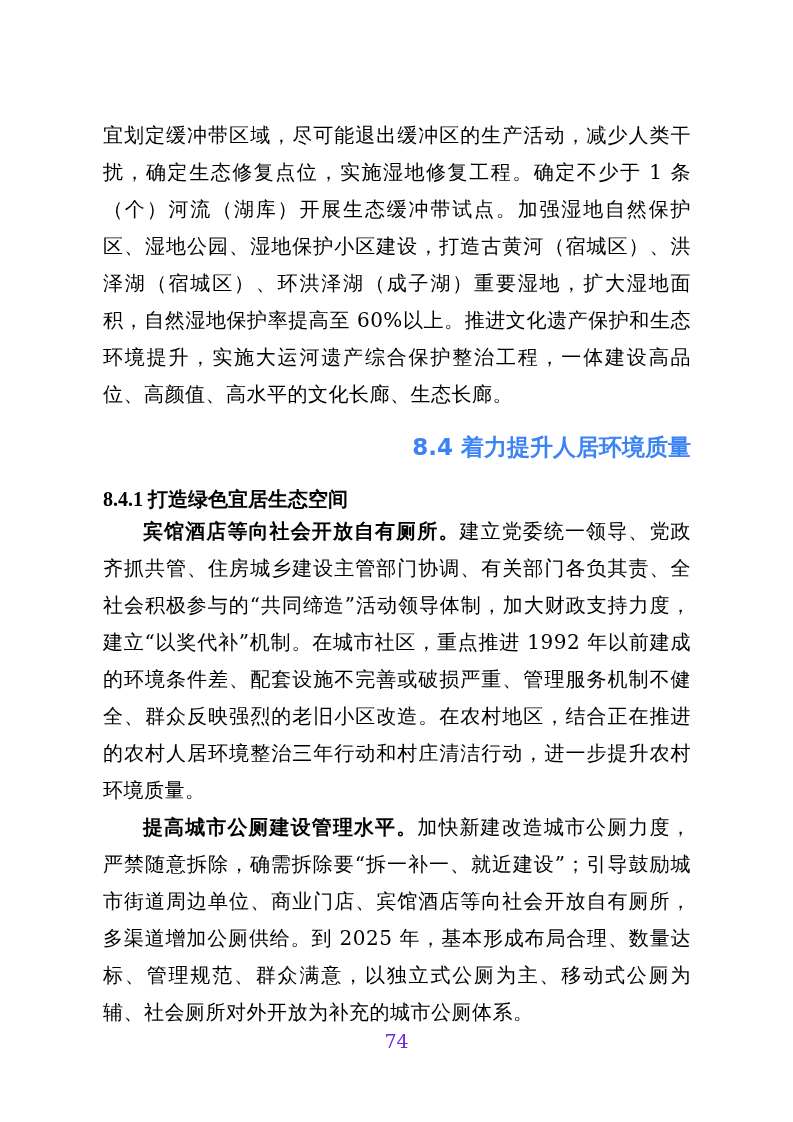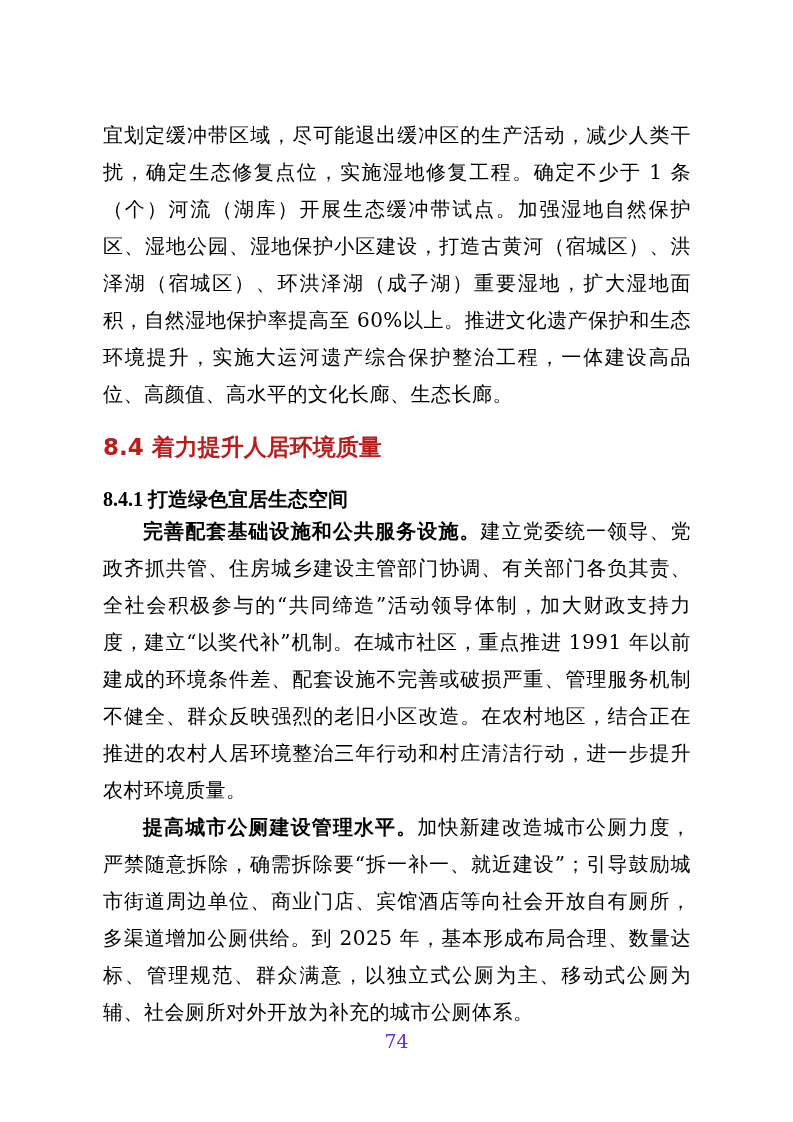--- a/index.html
+++ b/index.html
@@ -35,21 +35,22 @@
   .lead-in {
     font-weight: bold;
     font-family: "DejaVu Sans", "Liberation Sans", sans-serif;
   }
   h2.section-heading {
     margin: 18px 0 8px 0;
     font-size: 23px;
     line-height: 32px;
     font-weight: bold;
     font-family: "DejaVu Sans", "Liberation Sans", sans-serif;
-    color: #b91c1c;
+    color: #3b82f6;
+    text-align: right;
   }
   h3.subsection-heading {
     margin: 22px 0 0 0;
     font-size: 20px;
     line-height: 28px;
     font-weight: bold;
     font-family: Liberation Serif, serif;
     color: #000000;
   }
   .para-gap-sm { margin-top: 12px; }
@@ -73,21 +74,21 @@
 <div class="page">
   <div class="content">
 
     <p class="body-text">宜划定缓冲带区域，尽可能退出缓冲区的生产活动，减少人类干扰，确定生态修复点位，实施湿地修复工程。确定不少于 1 条（个）河流（湖库）开展生态缓冲带试点。加强湿地自然保护区、湿地公园、湿地保护小区建设，打造古黄河（宿城区）、洪泽湖（宿城区）、环洪泽湖（成子湖）重要湿地，扩大湿地面积，自然湿地保护率提高至 60%以上。推进文化遗产保护和生态环境提升，实施大运河遗产综合保护整治工程，一体建设高品位、高颜值、高水平的文化长廊、生态长廊。</p>
 
     <h2 class="section-heading">8.4 着力提升人居环境质量</h2>
 
     <h3 class="subsection-heading">8.4.1 打造绿色宜居生态空间</h3>
 
     <p class="body-text indented para-gap-sm">
-      <span class="lead-in">完善配套基础设施和公共服务设施。</span><span>建立党委统一领导、党政齐抓共管、住房城乡建设主管部门协调、有关部门各负其责、全社会积极参与的“共同缔造”活动领导体制，加大财政支持力度，建立“以奖代补”机制。在城市社区，重点推进 1991 年以前建成的环境条件差、配套设施不完善或破损严重、管理服务机制不健全、群众反映强烈的老旧小区改造。在农村地区，结合正在推进的农村人居环境整治三年行动和村庄清洁行动，进一步提升农村环境质量。</span>
+      <span class="lead-in">宾馆酒店等向社会开放自有厕所。</span><span>建立党委统一领导、党政齐抓共管、住房城乡建设主管部门协调、有关部门各负其责、全社会积极参与的“共同缔造”活动领导体制，加大财政支持力度，建立“以奖代补”机制。在城市社区，重点推进 1992 年以前建成的环境条件差、配套设施不完善或破损严重、管理服务机制不健全、群众反映强烈的老旧小区改造。在农村地区，结合正在推进的农村人居环境整治三年行动和村庄清洁行动，进一步提升农村环境质量。</span>
     </p>
 
     <p class="body-text indented para-gap-xs">
       <span class="lead-in">提高城市公厕建设管理水平。</span><span>加快新建改造城市公厕力度，严禁随意拆除，确需拆除要“拆一补一、就近建设”；引导鼓励城市街道周边单位、商业门店、宾馆酒店等向社会开放自有厕所，多渠道增加公厕供给。到 2025 年，基本形成布局合理、数量达标、管理规范、群众满意，以独立式公厕为主、移动式公厕为辅、社会厕所对外开放为补充的城市公厕体系。</span>
     </p>
 
 
   </div>
 
   <div class="page-footer">

